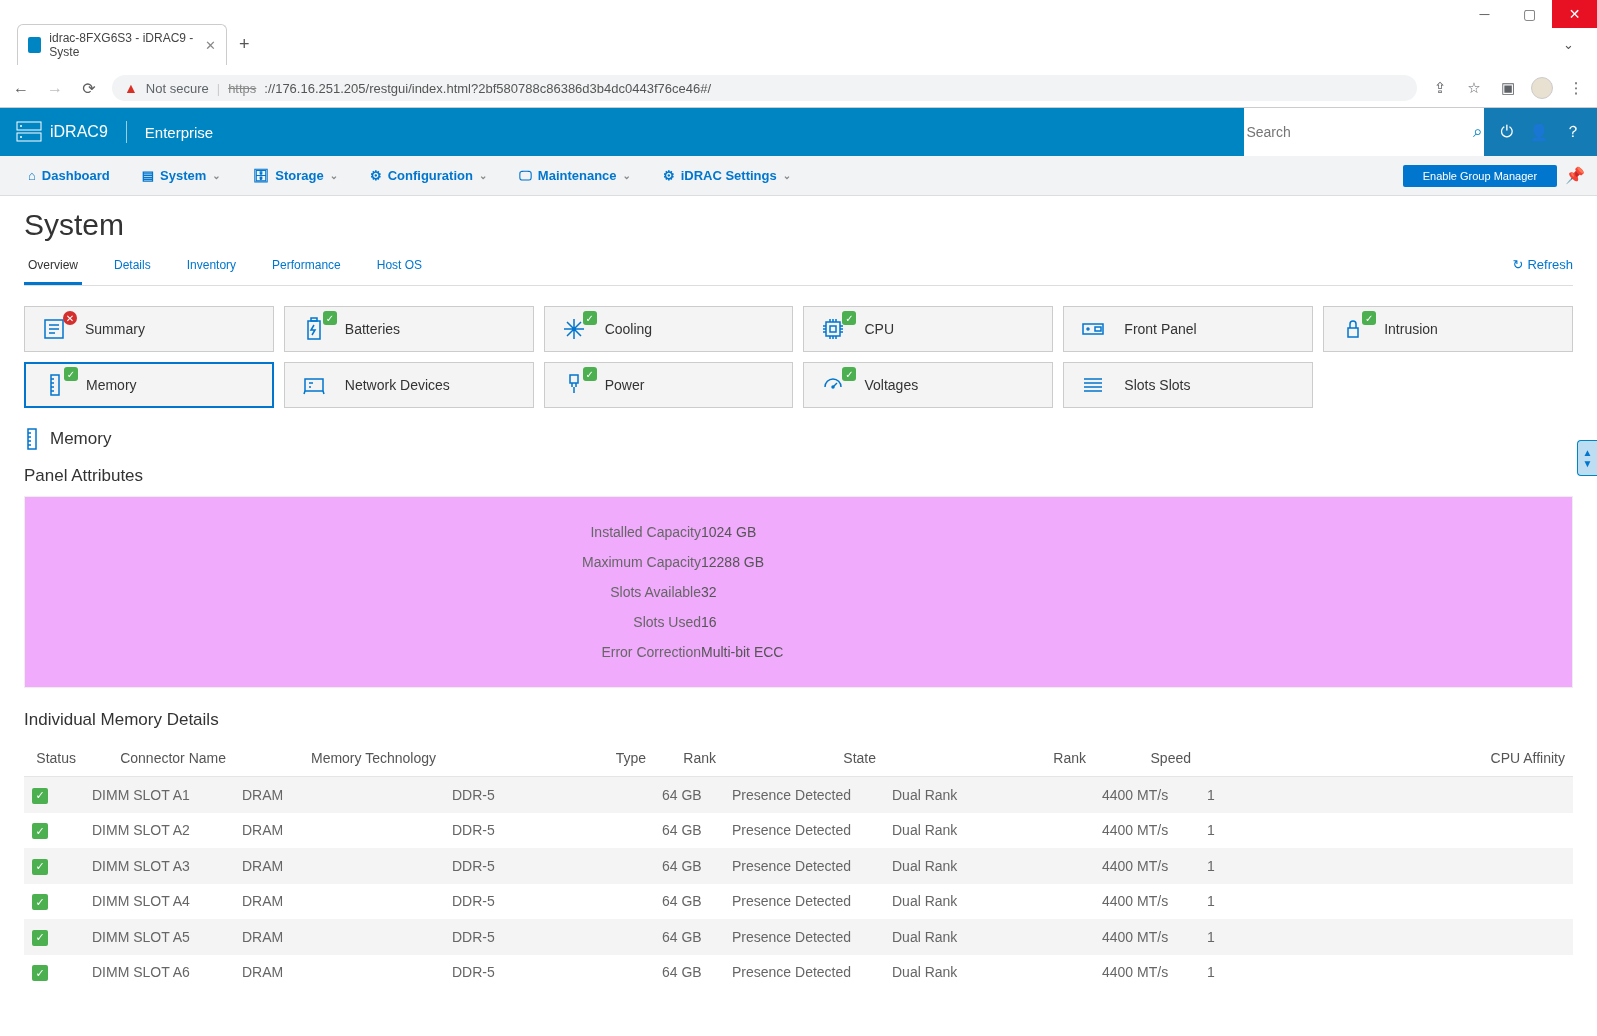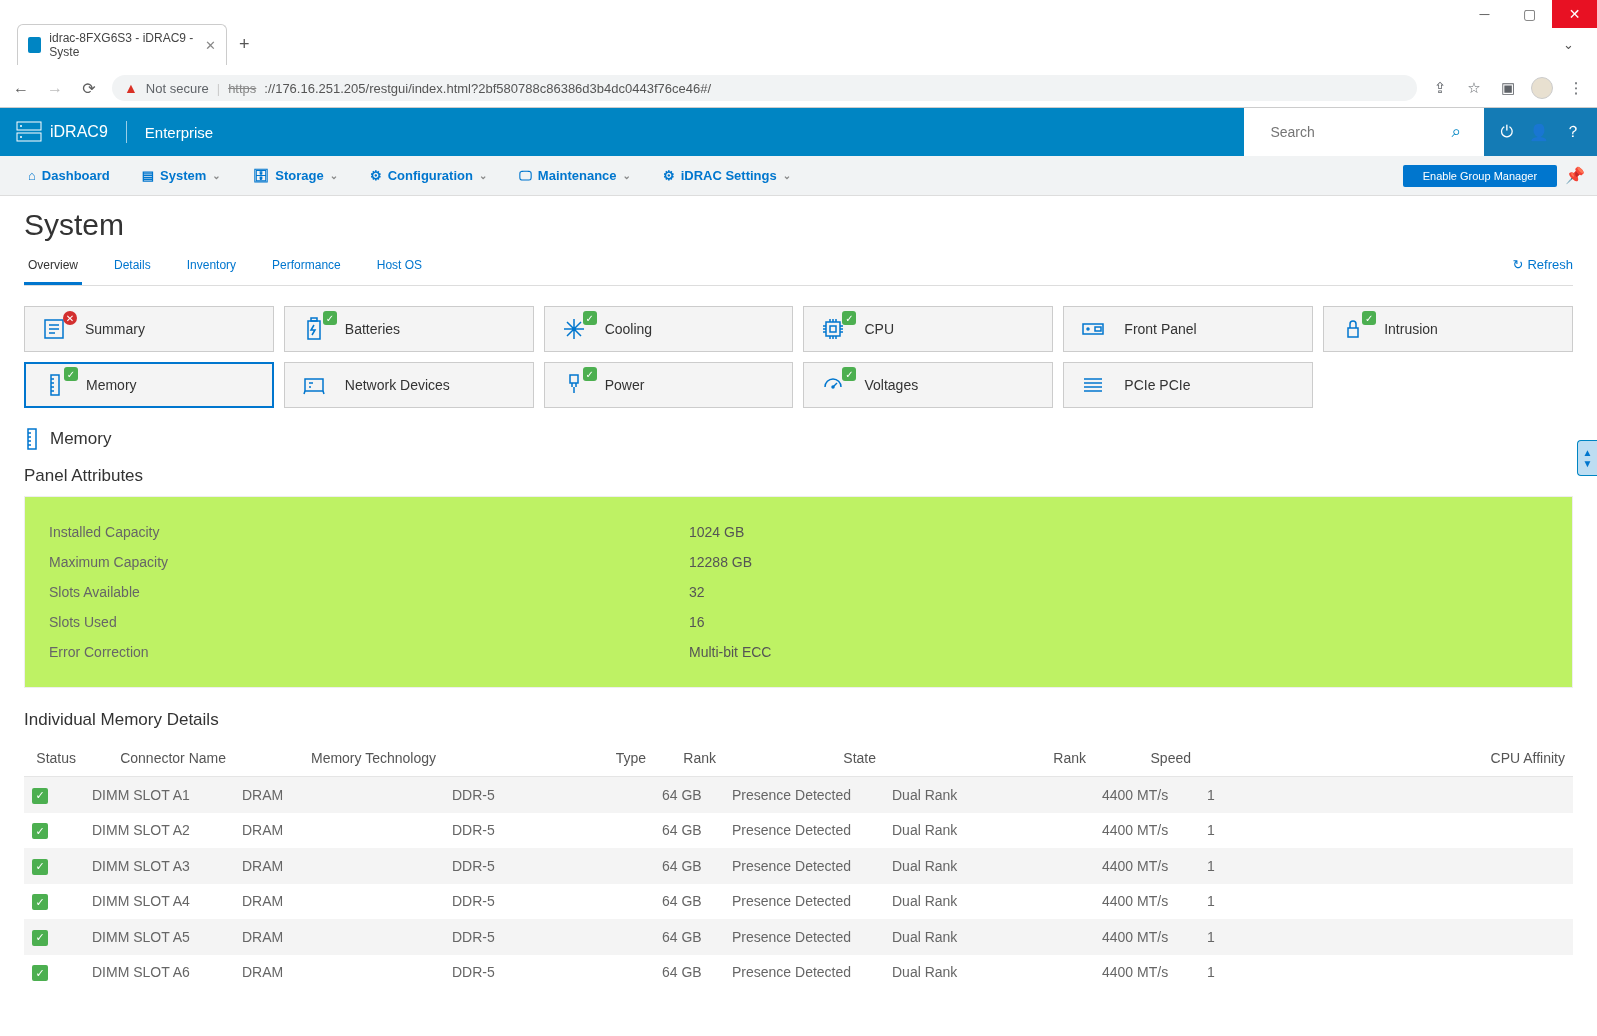--- a/index.html
+++ b/index.html
@@ -27,21 +27,21 @@
 .chrome-ico { color: #5f6368; font-size: 15px; width: 22px; text-align: center; }
 .avatar { width: 22px; height: 22px; border-radius: 50%; background: #e8e0d0; border: 1px solid #ccc; }
 
 
 .idrac-header { background: #0085c3; display: flex; align-items: center; height: 48px; color: #fff; }
 .idrac-logo { display: flex; align-items: center; gap: 8px; padding: 0 16px; height: 100%; }
 .idrac-logo svg { fill: #fff; }
 .idrac-title { font-size: 16px; }
 .idrac-header .sep { border-left: 1px solid rgba(255,255,255,.6); height: 22px; margin: 0 10px; }
 .idrac-sub { font-size: 15px; }
-.search-box { margin-left: auto; background: #fff; display: flex; align-items: center; width: 240px; height: 48px; padding: 0 26px; }
+.search-box { margin-left: auto; background: #fff; display: flex; align-items: center; width: 240px; height: 48px; padding: 0 2px; }
 .search-box input { border: none; flex: 1; font-size: 14px; outline: none; color: #333; }
 .search-ico { color: #0085c3; font-size: 17px; }
 .hdr-icons { display: flex; gap: 16px; align-items: center; background: #147bb5; height: 48px; padding: 0 16px; color: #fff; font-size: 16px; }
 
 
 .navbar { background: #f1f3f4; display: flex; align-items: center; height: 40px; padding: 0 12px; border-bottom: 1px solid #ddd; }
 .nav-item { display: flex; align-items: center; gap: 6px; padding: 0 16px; height: 100%; font-size: 13px; font-weight: 600; color: #0076ce; cursor: pointer; }
 .nav-item .chev { font-size: 10px; color: #888; }
 .nav-right { margin-left: auto; display: flex; align-items: center; gap: 8px; }
 .grp-btn { background: #0076ce; color: #fff; font-size: 11px; padding: 5px 20px; border-radius: 2px; }
@@ -64,21 +64,21 @@
 .badge { position: absolute; top: -6px; right: -6px; width: 14px; height: 14px; border-radius: 3px; font-size: 10px; color: #fff; display: flex; align-items: center; justify-content: center; }
 .badge.ok { background: #4caf50; }
 .badge.err { background: #d32f2f; border-radius: 50%; }
 
 
 .sect-title { display: flex; align-items: center; gap: 10px; font-size: 17px; color: #333; margin-bottom: 16px; }
 .sect-title svg { stroke: #0076ce; fill: none; stroke-width: 1.5; }
 .sect-heading { font-size: 17px; color: #333; margin: 8px 0 10px; }
 
 
-.attr-box { background: #bef264; border: 1px solid #eee; padding: 20px 24px; margin-bottom: 22px; }
+.attr-box { background: #f0abfc; border: 1px solid #eee; padding: 20px 36px; margin-bottom: 22px; text-align: right; }
 .attr-row { display: flex; padding: 7px 0; font-size: 14px; color: #666; }
 .attr-row .k { width: 640px; }
 .attr-row .v { color: #555; }
 
 
 .mem-table { width: 100%; border-collapse: collapse; font-size: 14px; }
 .mem-table th { text-align: right; font-weight: 400; color: #555; padding: 10px 8px; border-bottom: 1px solid #e5e5e5; }
 .mem-table td { padding: 9px 8px; color: #666; }
 .mem-table tr:nth-child(odd) td { background: #f4f4f4; }
 .status-ok { display: inline-flex; width: 16px; height: 16px; background: #4caf50; border-radius: 2px; align-items: center; justify-content: center; color: #fff; font-size: 11px; }
@@ -297,21 +297,21 @@
           <span class="badge ok">✓</span>
         </span>
         <span>Voltages</span>
       </div>
       <div class="tile">
         <span class="tile-icon">
           <svg width="24" height="24" viewBox="0 0 24 24">
             <path d="M3 6h18M3 10h18M3 14h18M3 18h18" stroke="#0076ce" fill="none" stroke-width="1.5"></path>
           </svg>
         </span>
-        <span>PCIe PCIe</span>
+        <span>Slots Slots</span>
       </div>
     </div>
 
   <div class="sect-title">
     <svg width="16" height="22" viewBox="0 0 10 22">
         <rect x="1" y="1" width="8" height="20"></rect>
         <path d="M1 5h3 M1 9h3 M1 13h3 M1 17h3"></path>
       </svg>
     <span>Memory</span>
   </div>

